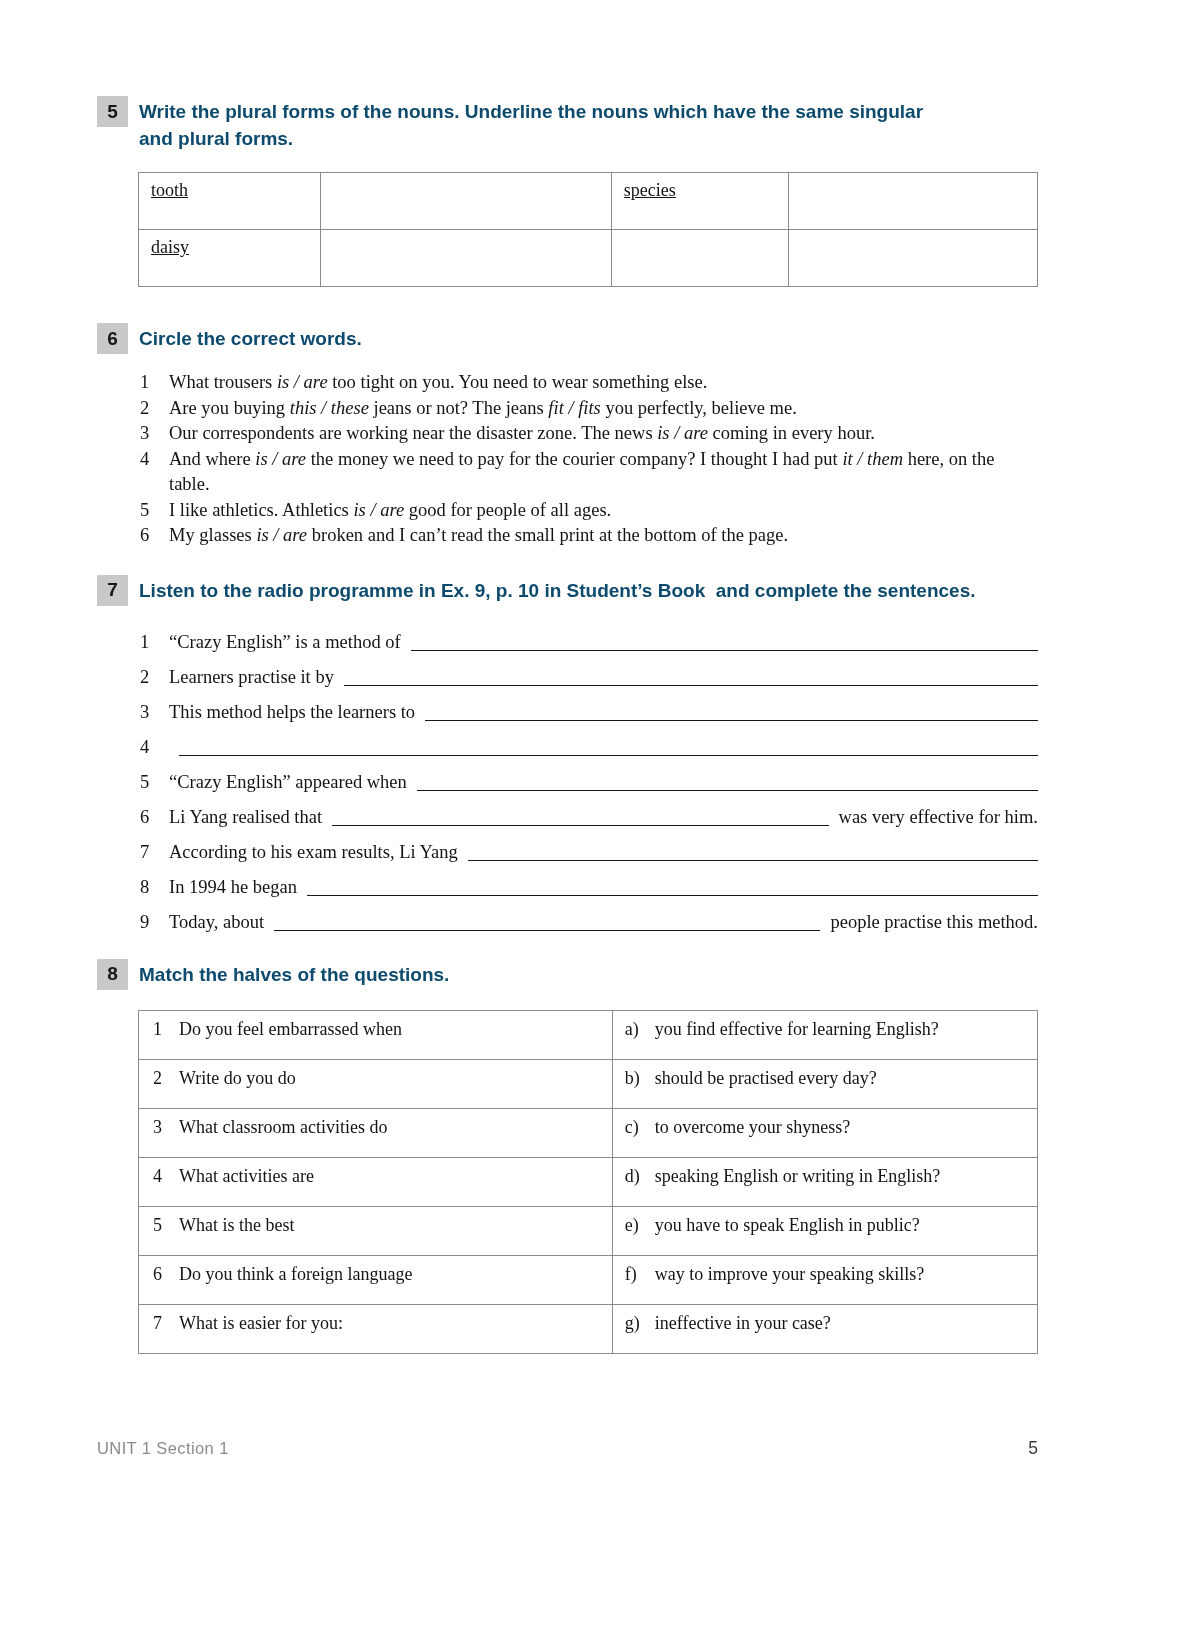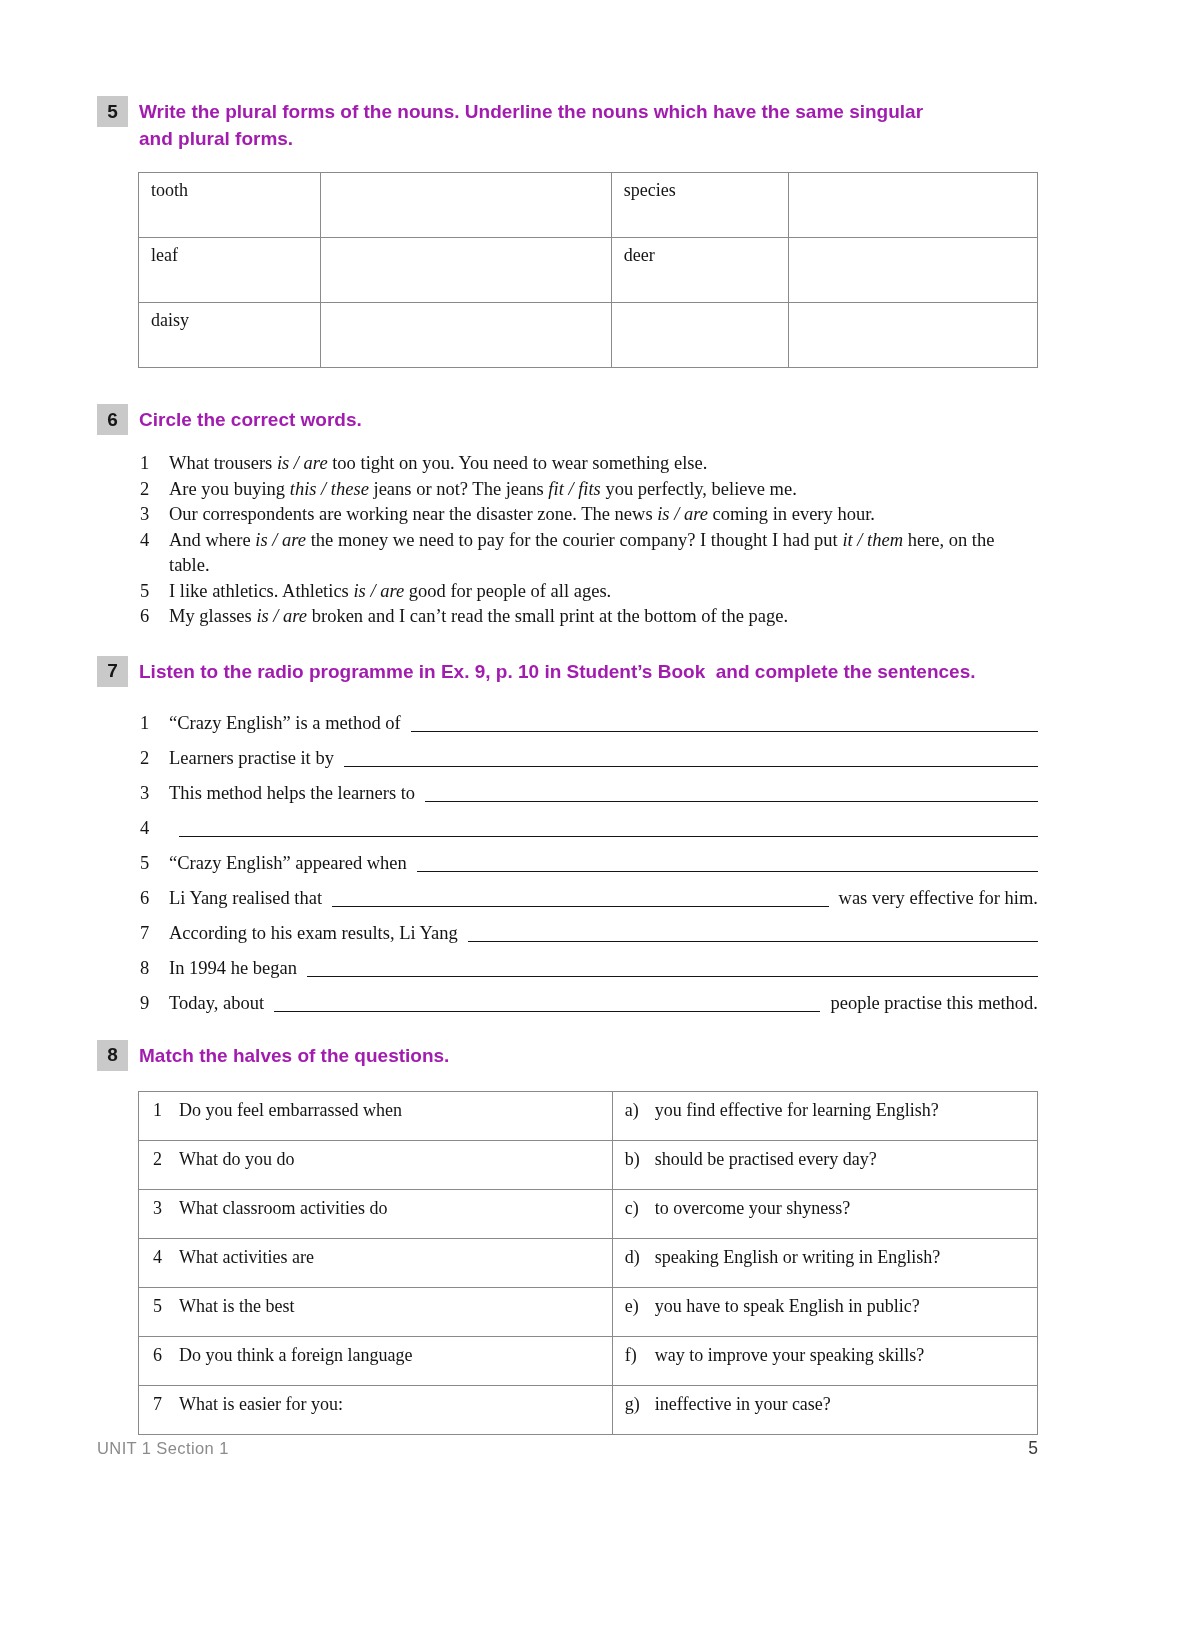--- a/index.html
+++ b/index.html
@@ -15,28 +15,28 @@
   }
   
   .ex-header{display:flex;align-items:flex-start;gap:11px;}
   .badge{
     flex:0 0 auto;width:31px;height:31px;background:#c9c9c9;color:#171717;
     font-family:"Liberation Sans", sans-serif;font-weight:bold;font-size:19px;
     display:flex;align-items:center;justify-content:center;
   }
   .ex-title{
     font-family:"Liberation Sans", sans-serif;font-weight:bold;
-    font-size:19px;line-height:1.4;color:#a21caf;padding-top:3px;
+    font-size:19px;line-height:1.4;color:#0c4a6e;padding-top:3px;
     white-space:pre-wrap;max-width:900px;
   }
   
   table.tbl{border-collapse:collapse;width:900px;margin-left:41px;table-layout:fixed;}
   table.tbl td{border:1.5px solid #8a8a8a;vertical-align:top;font-size:18px;}
   .t5{margin-top:20px;}
-  .t5 td{height:42px;padding:7px 4px 15px 12px;}
+  .t5 td{height:42px;padding:7px 4px 7px 12px;text-decoration:underline;}
   .t8{margin-top:20px;}
   .t8 td{height:40px;padding:8px 4px 0 0;}
   .cell8{display:flex;align-items:flex-start;}
   .num8{flex:0 0 26px;margin-left:14px;}
   .letter8{flex:0 0 30px;margin-left:12px;}
   
   .list6{margin:16px 0 0 43px;}
   .li{display:flex;align-items:flex-start;}
   .num{flex:0 0 29px;font-size:18.5px;line-height:25.5px;}
   .txt{flex:1 1 auto;font-size:18.5px;line-height:25.5px;max-width:869px;}
@@ -85,26 +85,20 @@
 
         <tr>
           <td>tooth</td>
           <td class="empty"></td>
           <td>species</td>
           <td class="empty"></td>
         </tr>
 
 
 
-        <tr>
-          <td>leaf</td>
-          <td class="empty"></td>
-          <td>deer</td>
-          <td class="empty"></td>
-        </tr>
 
         <tr>
           <td>daisy</td>
           <td class="empty"></td>
           <td class="empty"></td>
           <td class="empty"></td>
         </tr>
       </tbody>
   </table>
 
@@ -237,21 +231,21 @@
               <span class="letter8">a)</span>
               <span>you find effective for learning English?</span>
             </div>
           </td>
         </tr>
 
         <tr>
           <td>
             <div class="cell8">
               <span class="num8">2</span>
-              <span>What do you do</span>
+              <span>Write do you do</span>
             </div>
           </td>
           <td>
             <div class="cell8">
               <span class="letter8">b)</span>
               <span>should be practised every day?</span>
             </div>
           </td>
         </tr>
 

